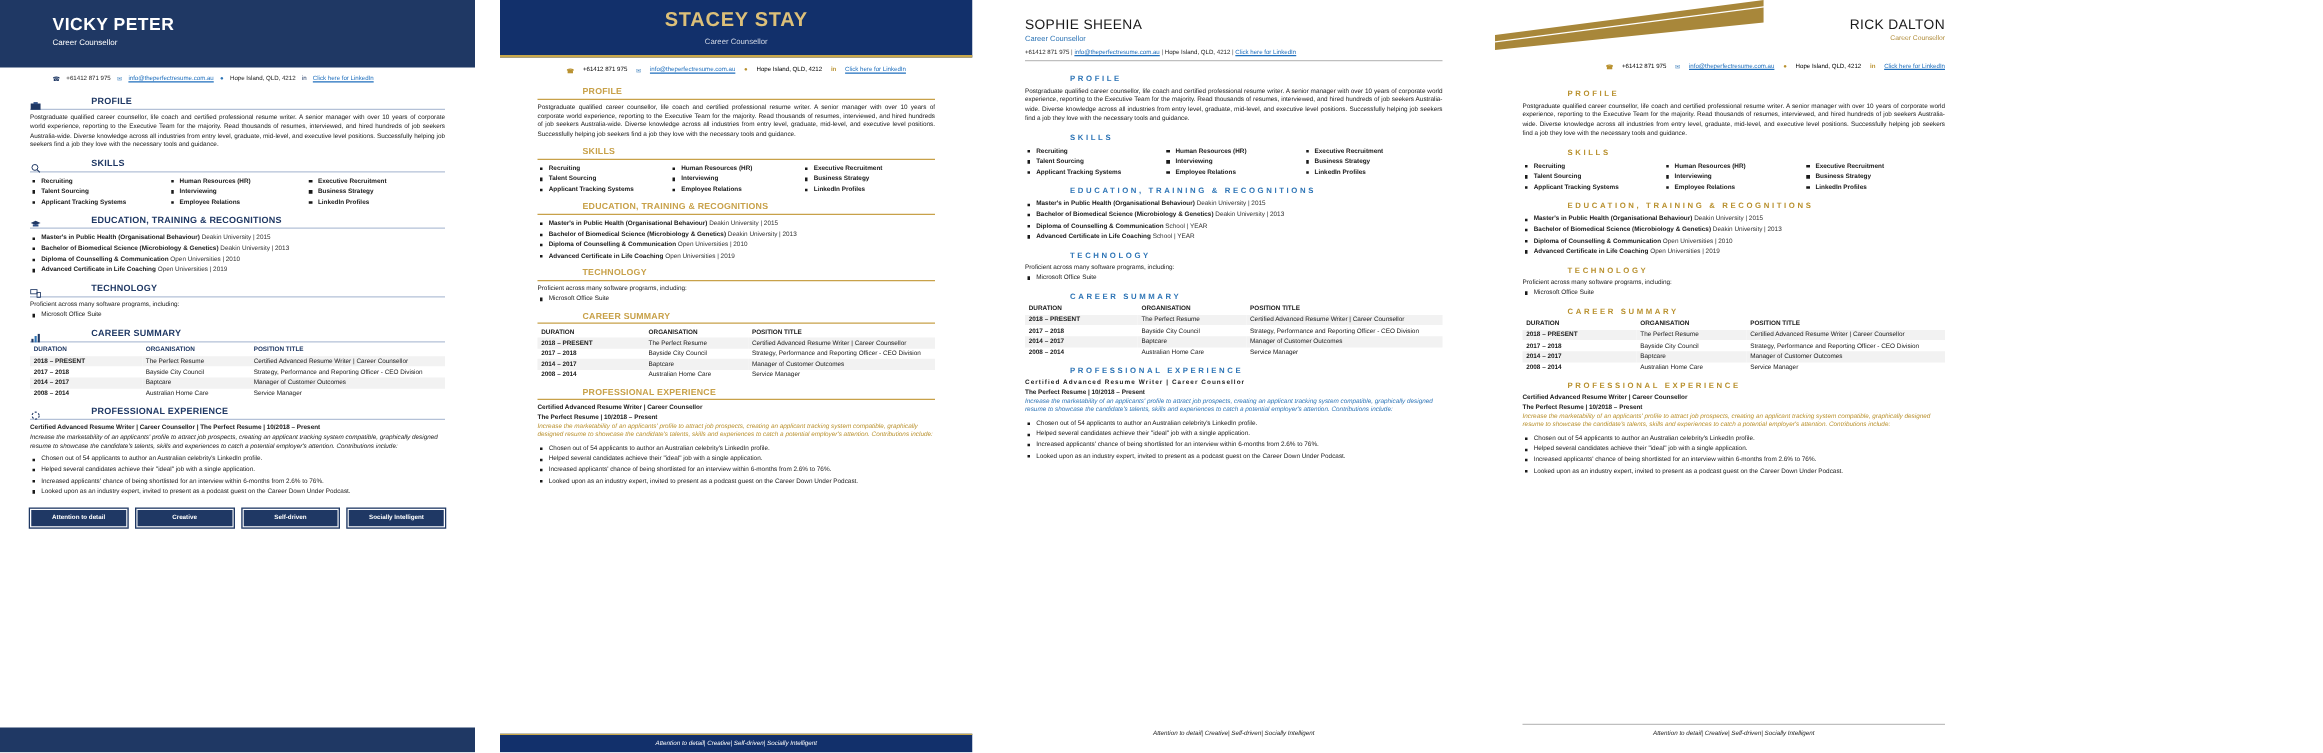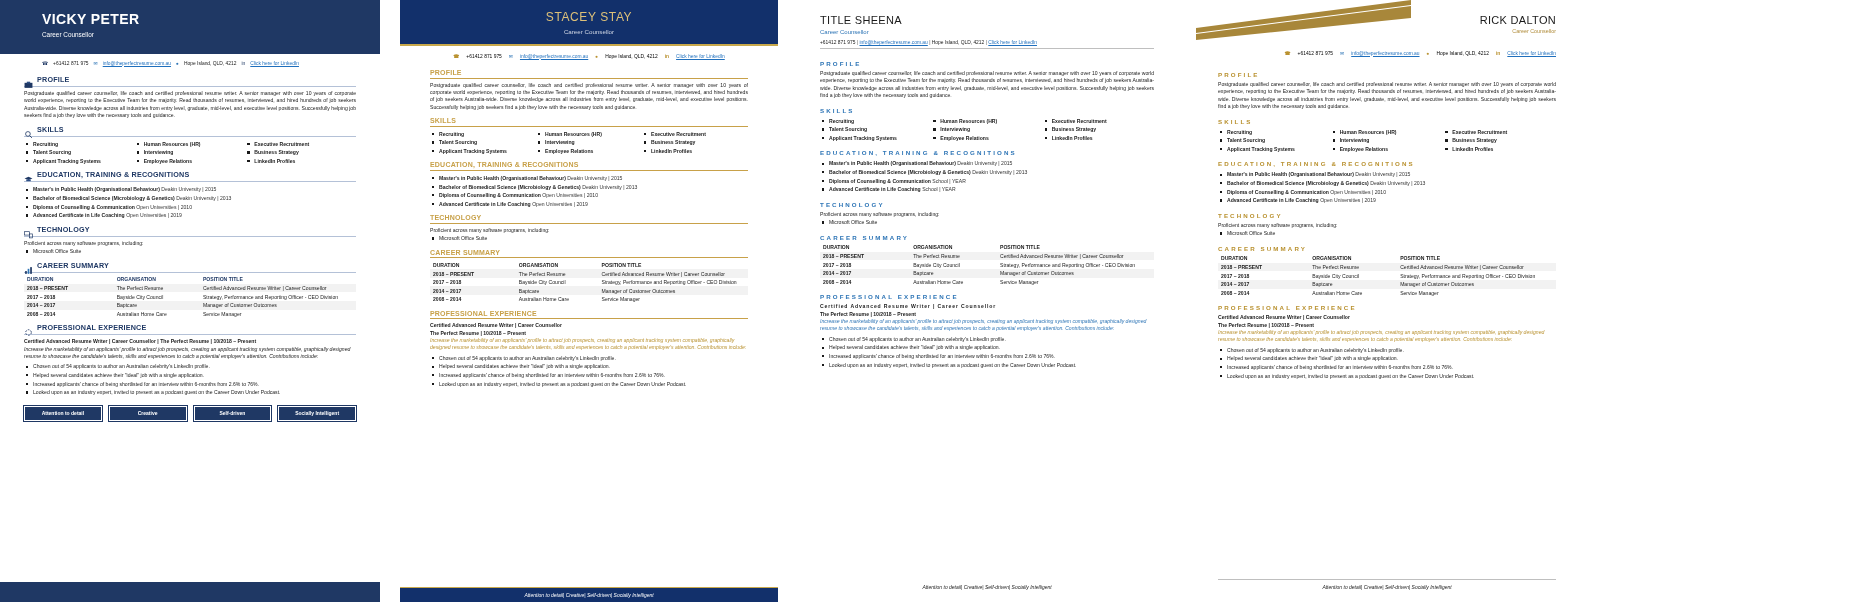--- a/index.html
+++ b/index.html
@@ -24,20 +24,21 @@
   .r3 { width: 378px; }
   .r4 { width: 382px; }
 
   
   .body-txt { font-size: 5.1px; line-height: 7.4px; color: #1a1a1a; }
   .para { font-size: 5.1px; line-height: 7.4px; color: #1a1a1a; text-align: justify; }
 
   .sec-head {
     font-size: 7.2px; font-weight: bold; color: #1f3864;
     letter-spacing: .2px;
+    margin-left: 36px;
   }
 
   ul.bul { list-style: none; }
   ul.bul li {
     position: relative; padding-left: 9px;
     font-size: 5.1px; line-height: 8.6px; color: #1a1a1a;
   }
   ul.bul li:before {
     content: ""; position: absolute; left: 2px; top: 3.2px;
     width: 2.2px; height: 2.2px; background: #1a1a1a;
@@ -87,21 +88,21 @@
     border: 1px solid #fff; outline: .7px solid #1f3864;
   }
   .r1 .footbar { position:absolute; left:0; right:0; bottom:0; height: 20px; background:#1f3864; }
 
   
   .r2 .hdr {
     background: #12306b; height: 46px; color: #ddc079;
     display:flex; flex-direction:column; align-items:center; justify-content:center;
     border-bottom: 2px solid #c8a84b;
   }
-  .r2 .hdr .nm { font-size: 12px; font-weight: normal; letter-spacing: .6px; }
+  .r2 .hdr .nm { font-size: 16px; font-weight: bold; letter-spacing: .6px; }
   .r2 .hdr .role { font-size: 6.2px; margin-top: 4px; color:#cfd6e4; }
   .r2 .contact {
     display:flex; align-items:center; justify-content:center; gap: 7px;
     padding-top: 7px; font-size: 4.9px;
   }
   .r2 .content { padding: 4px 30px 0 30px; }
   .r2 .sec { margin-top: 6px; }
   .r2 .sec-head { color: #c8a149; font-size: 7px; font-weight: bold; }
   .r2 .rule { border-bottom: .9px solid #c8a149; margin-top: 1.5px; }
   .r2 .footwrap { position:absolute; left:0; right:0; bottom:0; }
@@ -429,21 +430,21 @@
 
     <div class="footwrap">
       <div class="footbar">Attention to detail| Creative| Self-driven| Socially Intelligent</div>
     </div>
   </div>
 
   <div class="gap"></div>
 
   <div class="resume r3">
     <div class="hdr">
-      <div class="nm">TITLE SHEENA</div>
+      <div class="nm">SOPHIE SHEENA</div>
       <div class="role">Career Counsellor</div>
     </div>
     <div class="contact">
       <span>+61412 871 975</span>
       <span class="sep">|</span>
       <a href="#">info@theperfectresume.com.au</a>
       <span class="sep">|</span>
       <span>Hope Island, QLD, 4212</span>
       <span class="sep">|</span>
       <a href="#">Click here for LinkedIn</a>

